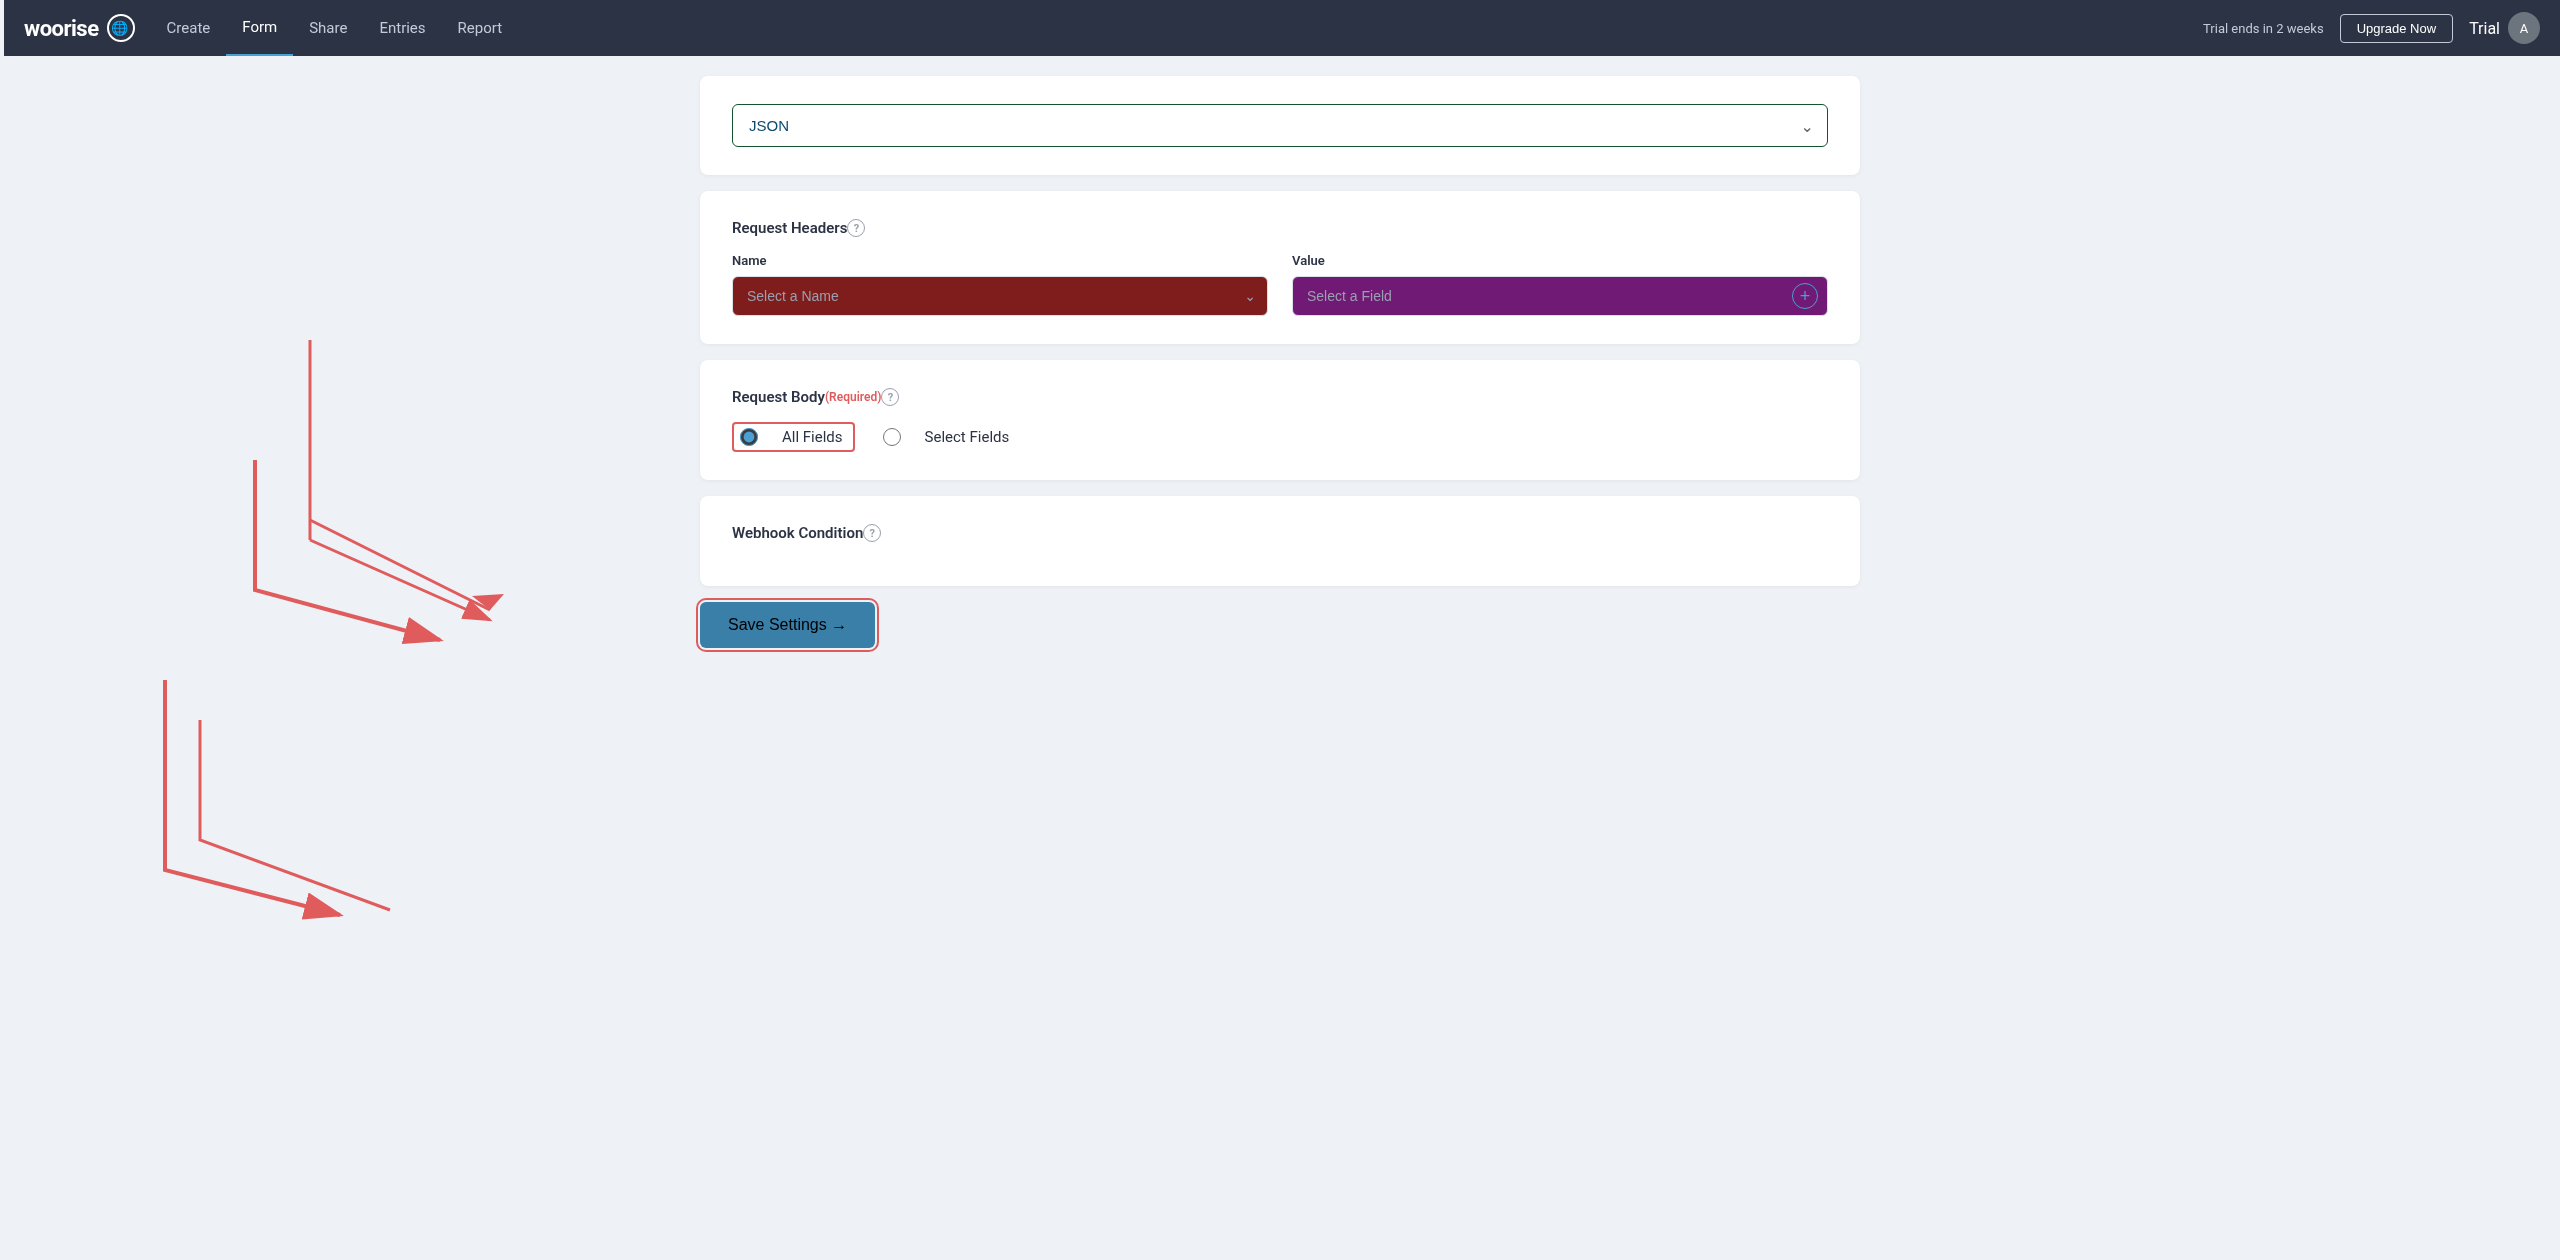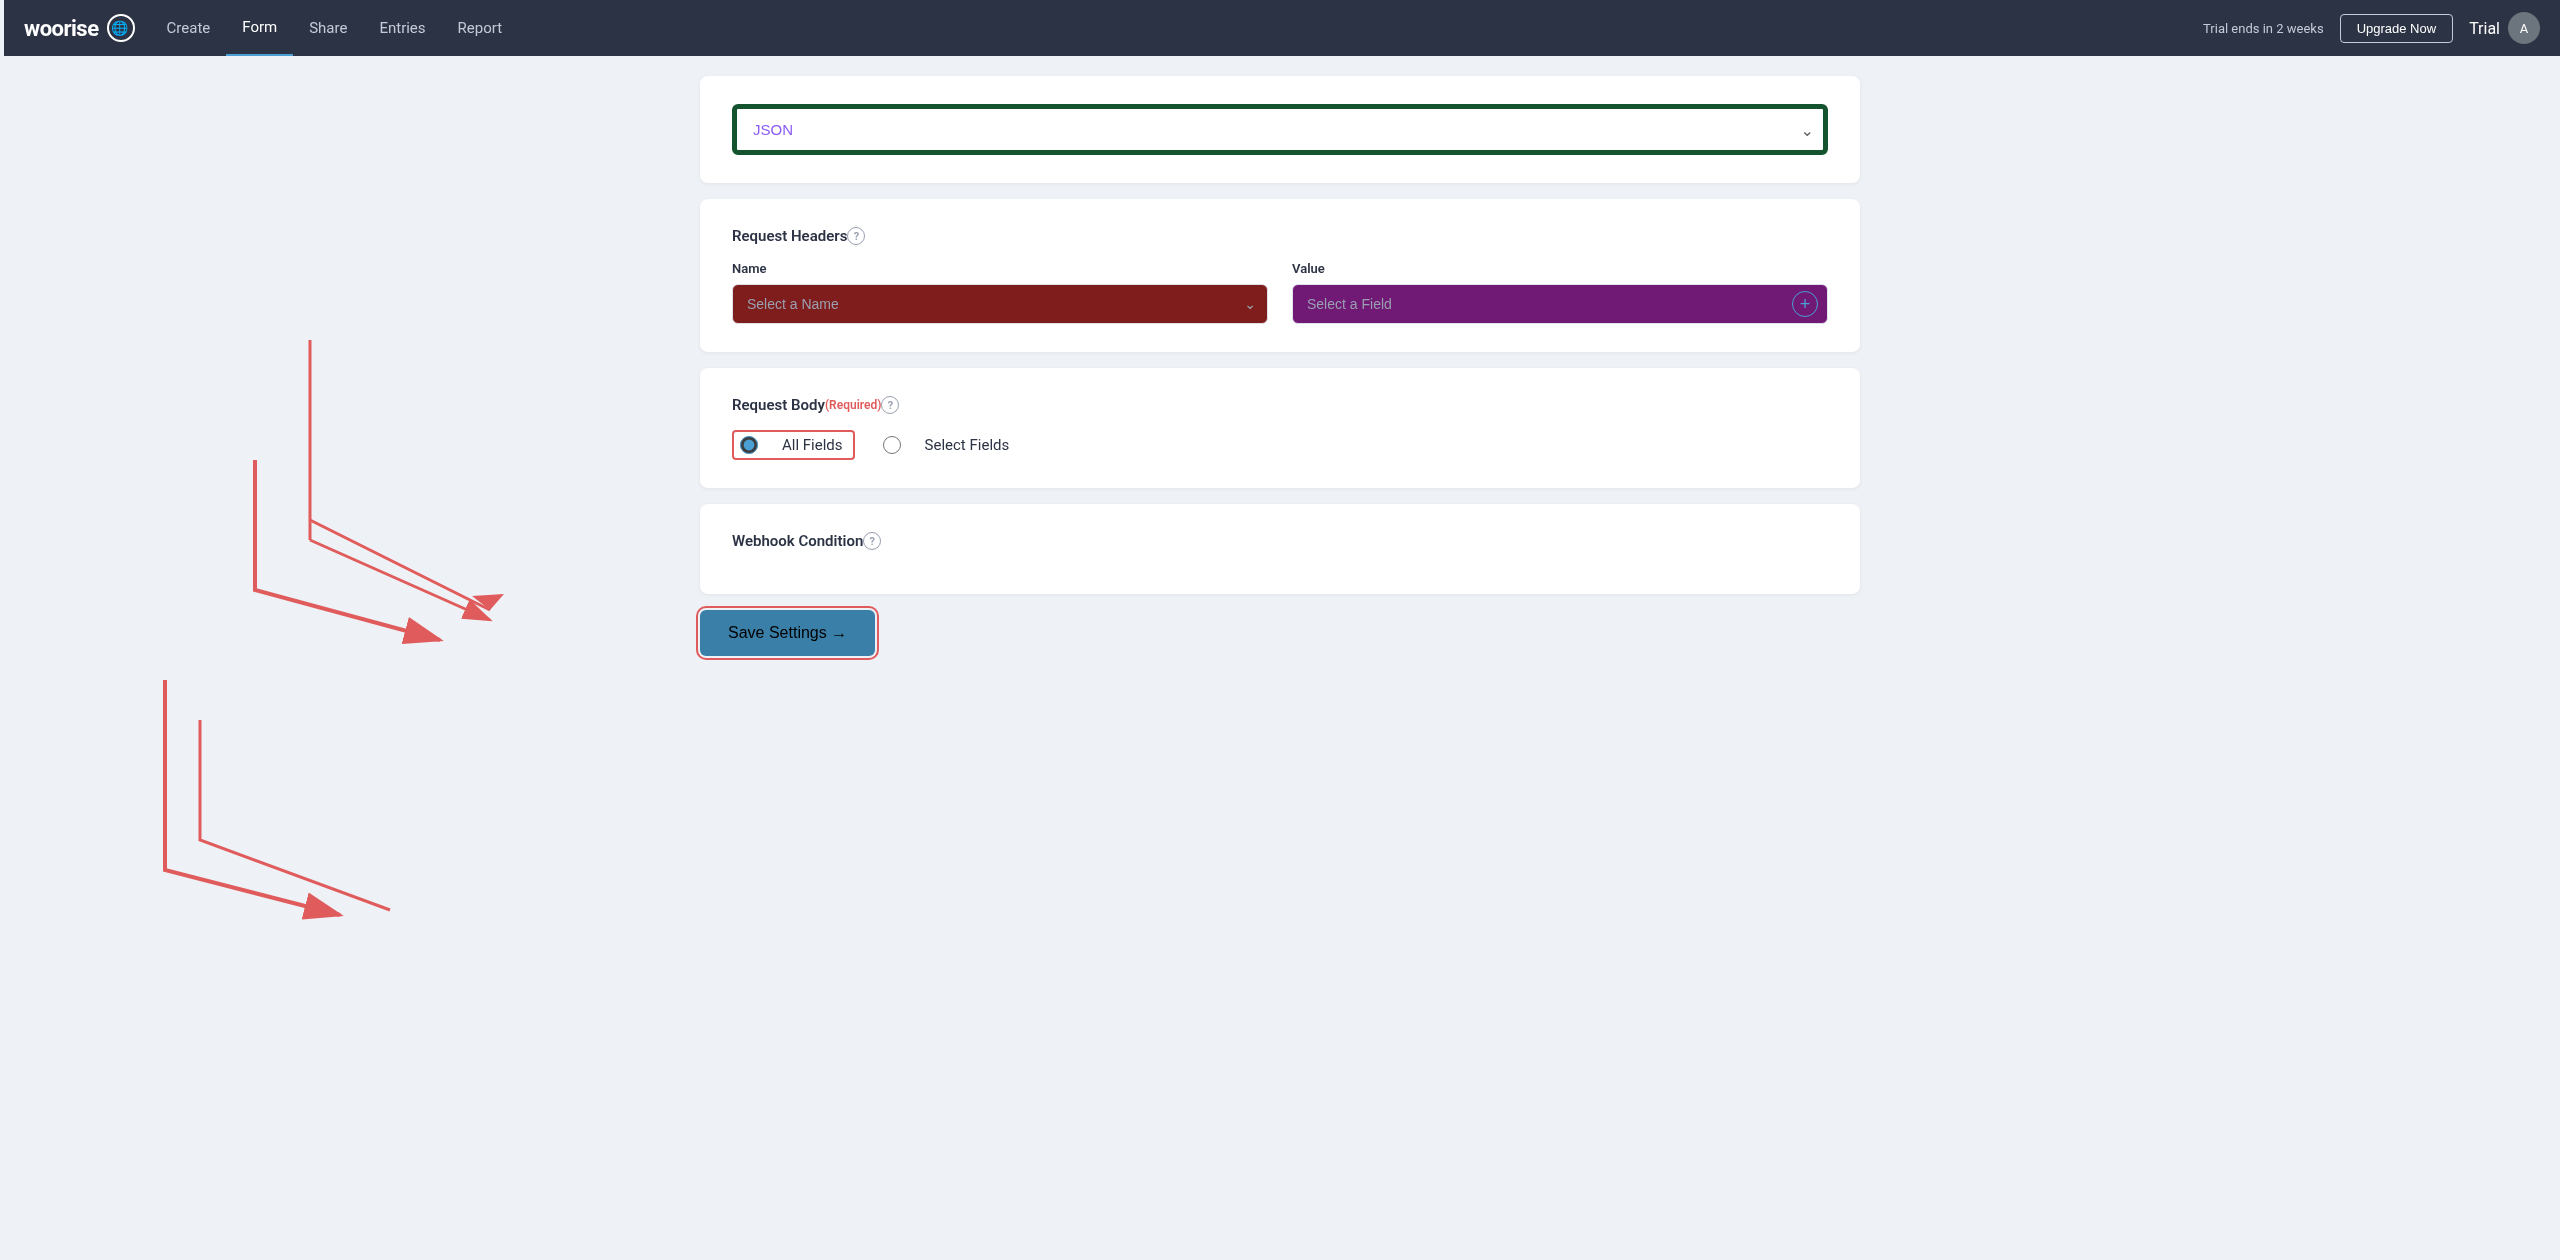--- a/index.html
+++ b/index.html
@@ -121,25 +121,25 @@
       box-shadow: 0 1px 4px rgba(0,0,0,0.06);
     }
 
     
     .json-select-wrapper {
       position: relative;
     }
     .json-select {
       width: 100%;
       appearance: none;
-      border: 5px solid #14532d;
+      border: 1px solid #14532d;
       border-radius: 6px;
       padding: 12px 40px 12px 16px;
       font-size: 15px;
-      color: #8b5cf6;
+      color: #0c4a6e;
       background: #fff;
       cursor: pointer;
       outline: none;
     }
     .json-chevron {
       position: absolute;
       right: 14px;
       top: 50%;
       transform: translateY(-50%);
       color: #666;

